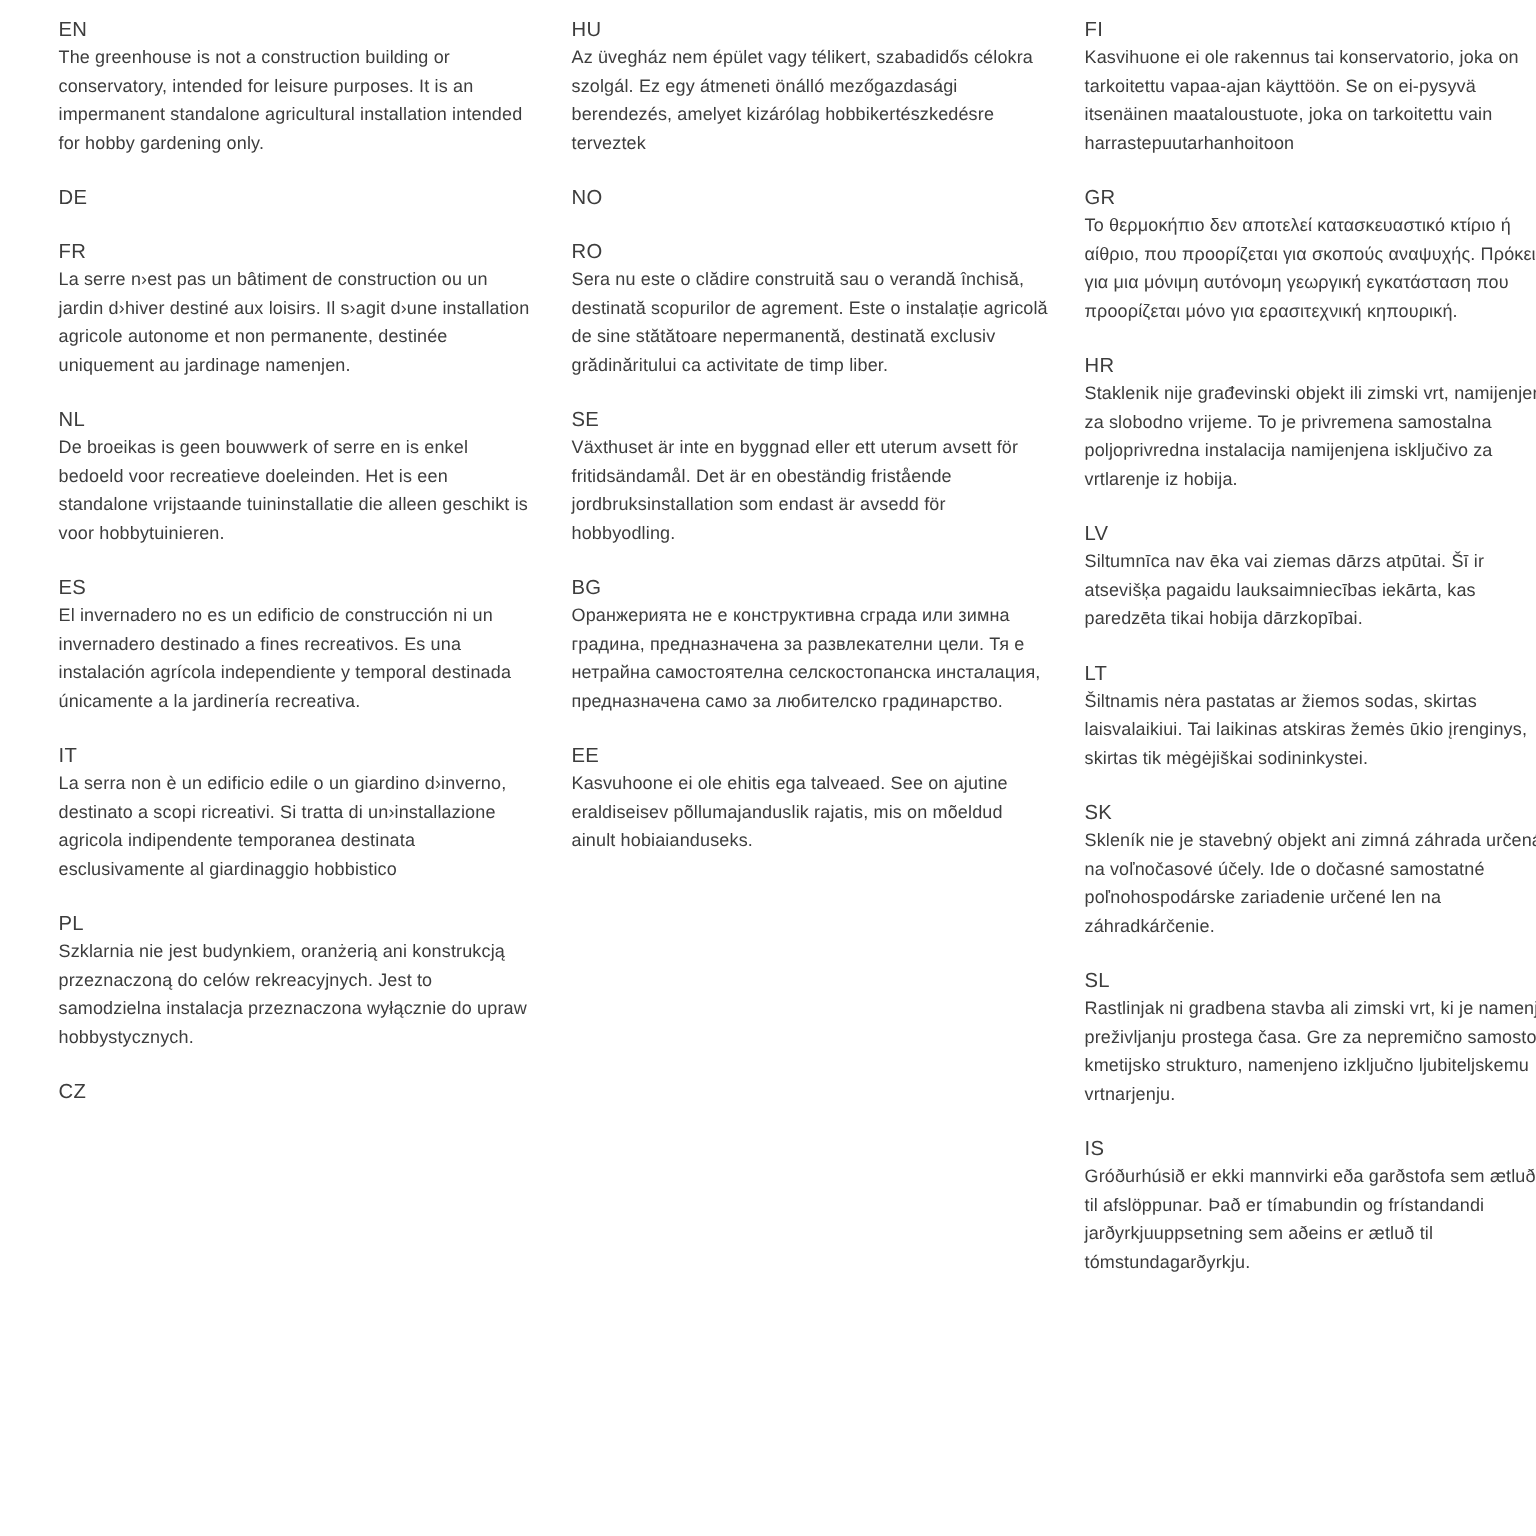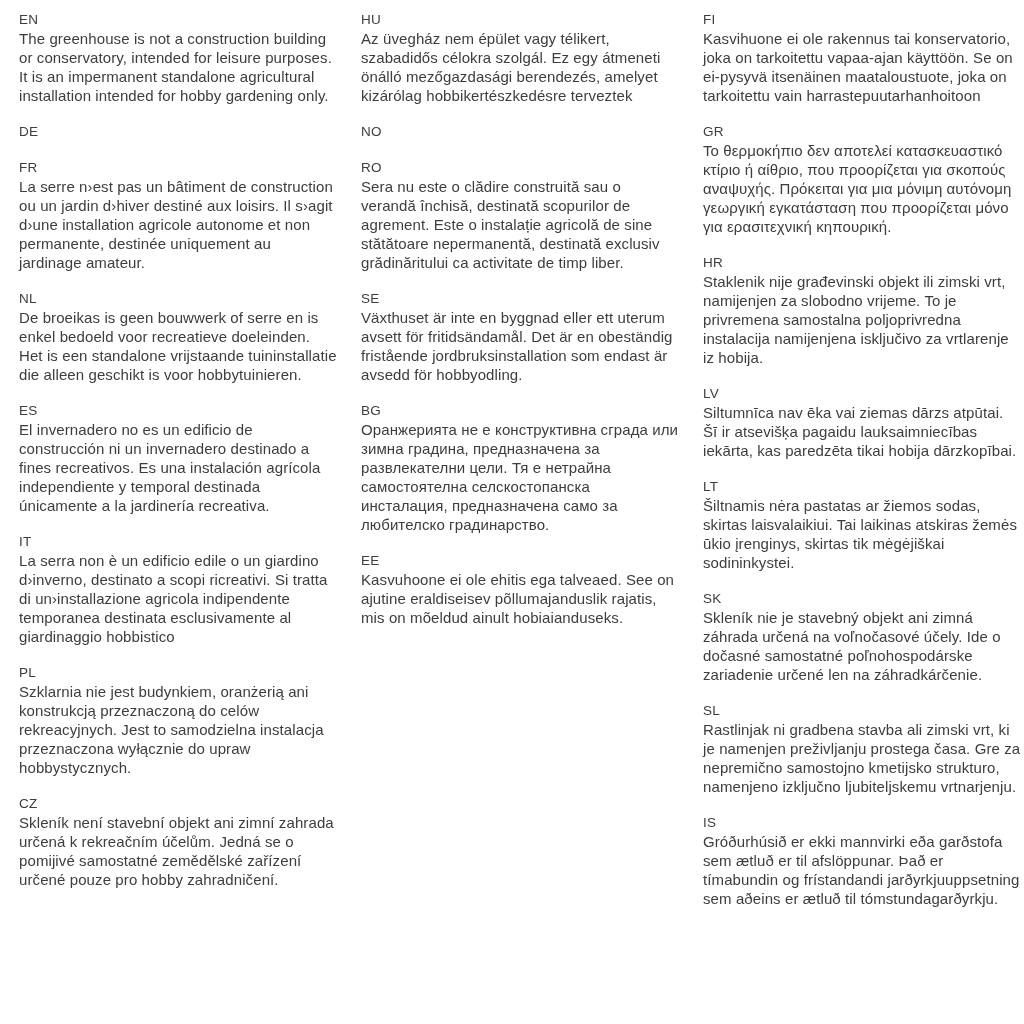--- a/index.html
+++ b/index.html
@@ -7,82 +7,81 @@
     padding: 0;
     background: #ffffff;
     width: 1024px;
     height: 1024px;
     overflow: hidden;
   }
   .page {
     box-sizing: border-box;
     width: 910px;
     height: 1024px;
-    padding: 10px 20px 10px 19px;
+    padding: 10px 20px 10px 39px;
     font-family: "Liberation Sans", "DejaVu Sans", sans-serif;
     font-weight: 300;
     color: #3d3d3d;
     display: flex;
     gap: 24px;
   }
   .col {
     width: 318px;
     flex: 0 0 318px;
   }
   .block {
     margin-bottom: 17px;
   }
   .code {
     font-size: 13.5px;
     line-height: 19px;
     letter-spacing: 0.2px;
   }
   .text {
     margin: 0;
-    font-size: 15px;
+    font-size: 12px;
     line-height: 19px;
     letter-spacing: 0.1px;
   }
 </style>
 </head>
 <body>
 
 <div class="page">
 
   <div class="col">
     <div class="block">
       <div class="code">EN</div>
       <p class="text">The greenhouse is not a construction building or conservatory, intended for leisure purposes. It is an impermanent standalone agricultural installation intended for hobby gardening only.</p>
     </div>
     <div class="block">
       <div class="code">DE</div>
     </div>
     <div class="block">
       <div class="code">FR</div>
-      <p class="text">La serre n›est pas un bâtiment de construction ou un jardin d›hiver destiné aux loisirs. Il s›agit d›une installation agricole autonome et non permanente, destinée uniquement au jardinage amateur.</p>
+      <p class="text">La serre n›est pas un bâtiment de construction ou un jardin d›hiver destiné aux loisirs. Il s›agit d›une installation agricole autonome et non permanente, destinée uniquement au jardinage namenjen.</p>
     </div>
     <div class="block">
       <div class="code">NL</div>
       <p class="text">De broeikas is geen bouwwerk of serre en is enkel bedoeld voor recreatieve doeleinden. Het is een standalone vrijstaande tuininstallatie die alleen geschikt is voor hobbytuinieren.</p>
     </div>
     <div class="block">
       <div class="code">ES</div>
       <p class="text">El invernadero no es un edificio de construcción ni un invernadero destinado a fines recreativos. Es una instalación agrícola independiente y temporal destinada únicamente a la jardinería recreativa.</p>
     </div>
     <div class="block">
       <div class="code">IT</div>
       <p class="text">La serra non è un edificio edile o un giardino d›inverno, destinato a scopi ricreativi. Si tratta di un›installazione agricola indipendente temporanea destinata esclusivamente al giardinaggio hobbistico</p>
     </div>
     <div class="block">
       <div class="code">PL</div>
       <p class="text">Szklarnia nie jest budynkiem, oranżerią ani konstrukcją przeznaczoną do celów rekreacyjnych. Jest to samodzielna instalacja przeznaczona wyłącznie do upraw hobbystycznych.</p>
     </div>
     <div class="block">
       <div class="code">CZ</div>
-      <p class="text">Skleník není stavební objekt ani zimní zahrada určená k rekreačním účelům. Jedná se o pomijivé samostatné zemědělské zařízení určené pouze pro hobby zahradničení.</p>
     </div>
   </div>
 
   <div class="col">
     <div class="block">
       <div class="code">HU</div>
       <p class="text">Az üvegház nem épület vagy télikert, szabadidős célokra szolgál. Ez egy átmeneti önálló mezőgazdasági berendezés, amelyet kizárólag hobbikertészkedésre terveztek</p>
     </div>
     <div class="block">
       <div class="code">NO</div>

